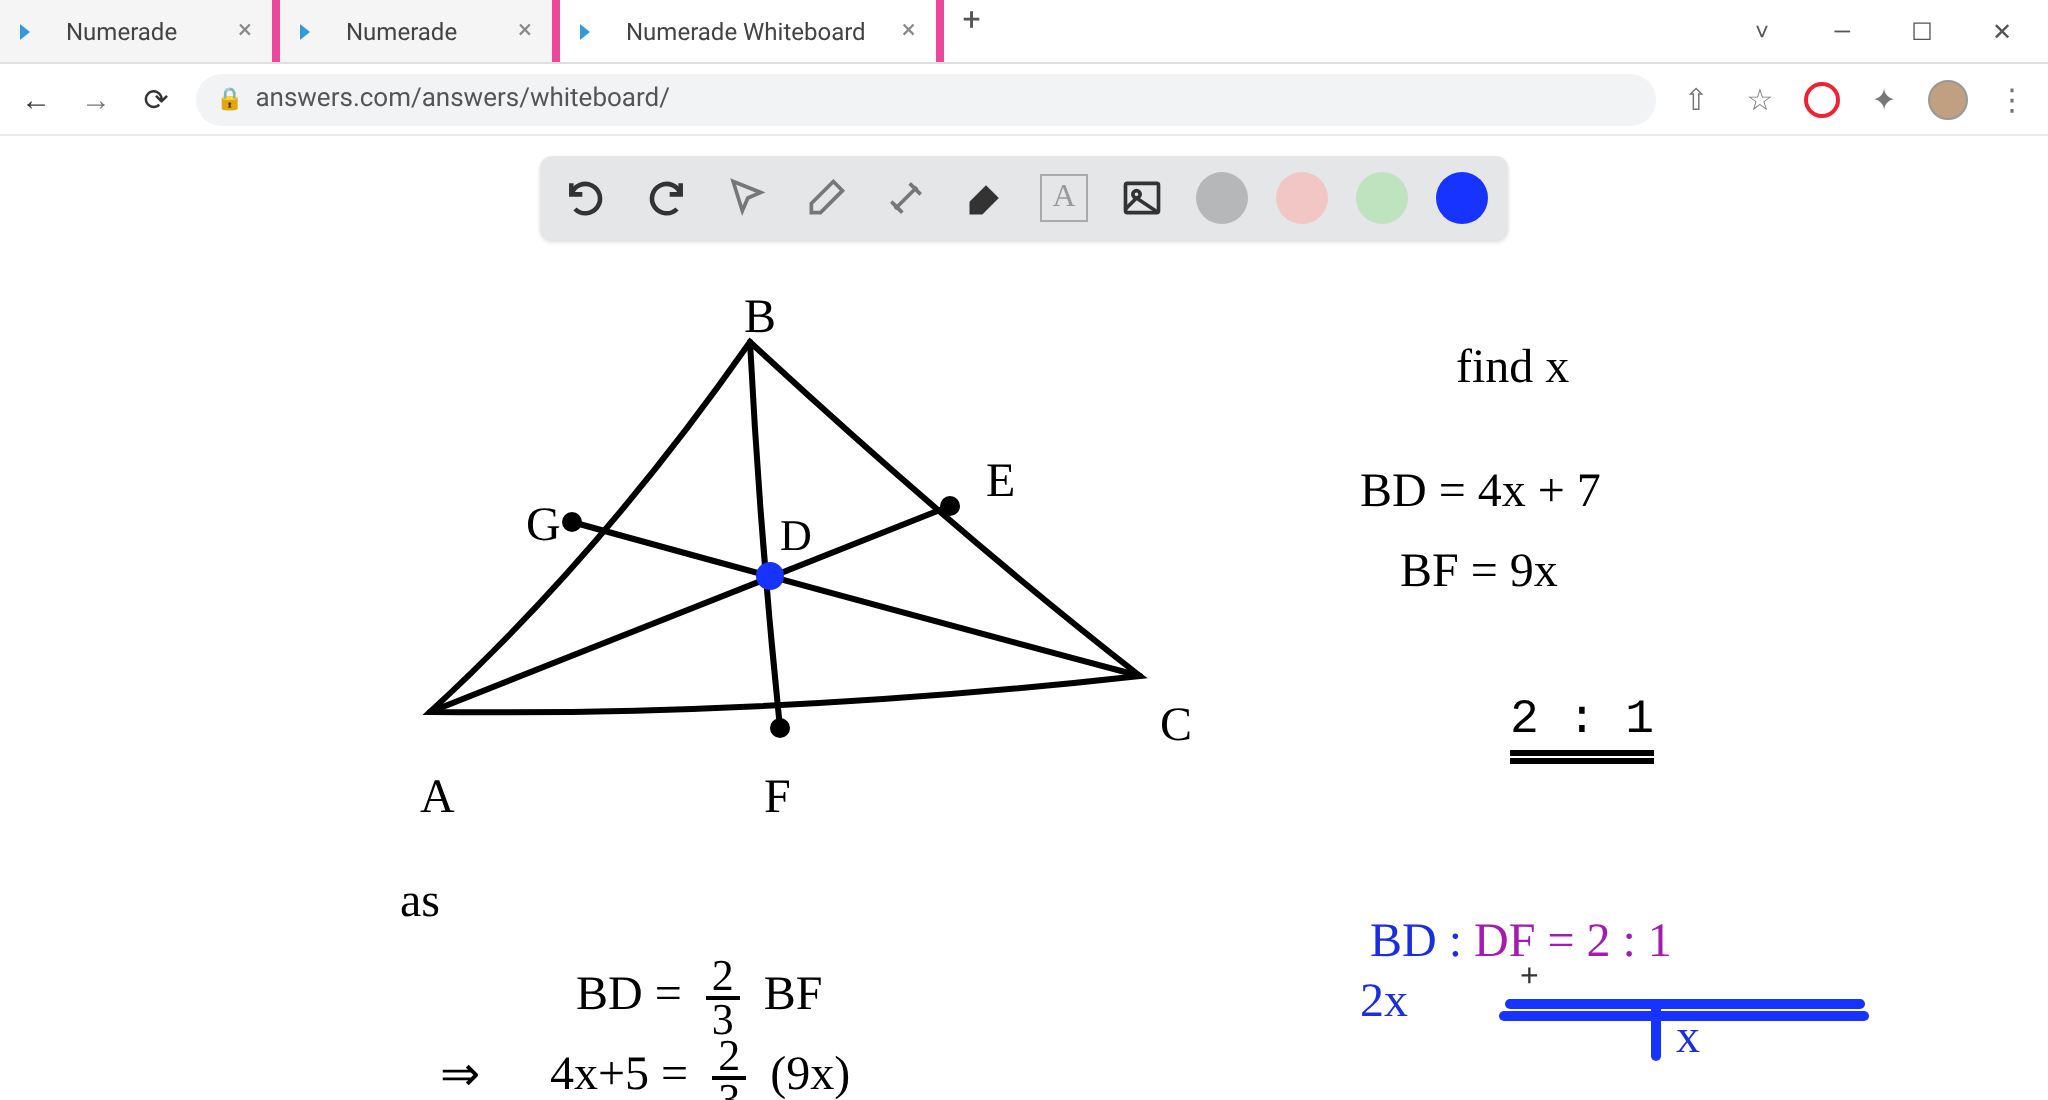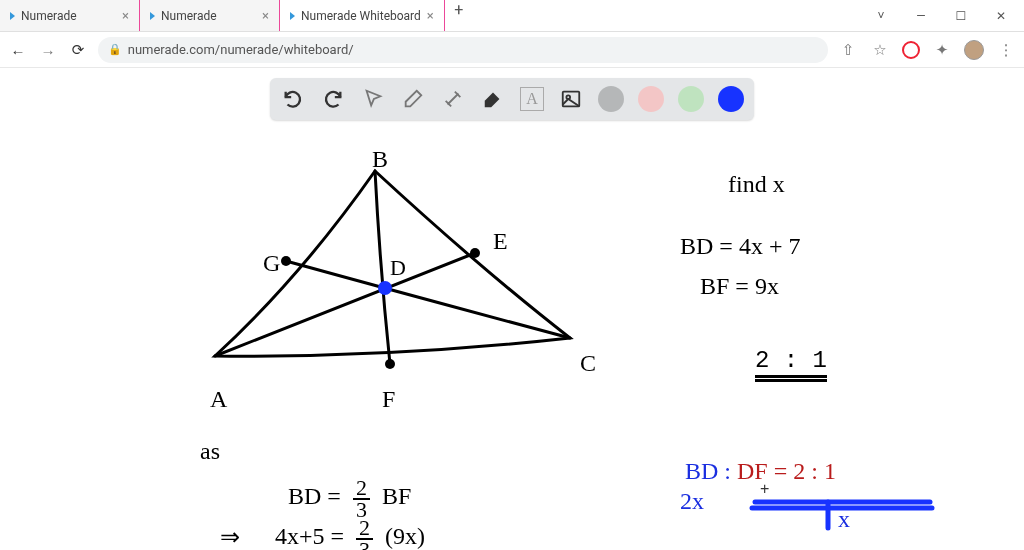--- a/index.html
+++ b/index.html
@@ -18,24 +18,24 @@
       background: #fff;
       display: flex;
       align-items: center;
       border-bottom: 1px solid #e0e0e0;
     }
     .tabs { display: flex; flex: 1; height: 100%; }
     .tab {
       display: flex;
       align-items: center;
       padding: 0 10px;
-      gap: 6px;
+      gap: 18px;
       font-size: 12px;
       color: #444;
-      border-right: 1px solid #ec4899;
+      border-right: 4px solid #ec4899;
       min-width: 140px;
       background: #f5f5f5;
     }
     .tab.active { background: #fff; }
     .tab-favicon {
       width: 0; height: 0;
       border-left: 5px solid #3498db;
       border-top: 4px solid transparent;
       border-bottom: 4px solid transparent;
     }
@@ -143,21 +143,21 @@
     <div class="win-btn">✕</div>
   </div>
 </div>
 
 <div class="navbar">
   <span class="nav-btn active">←</span>
   <span class="nav-btn">→</span>
   <span class="nav-btn active">⟳</span>
   <div class="addr">
     <span class="lock">🔒</span>
-    <span>numerade.com/numerade/whiteboard/</span>
+    <span>answers.com/answers/whiteboard/</span>
   </div>
   <div class="right-icons">
     <span class="nav-btn">⇧</span>
     <span class="nav-btn">☆</span>
     <span class="circle-o"></span>
     <span class="nav-btn">✦</span>
     <span class="avatar"></span>
     <span class="nav-btn">⋮</span>
   </div>
 </div>
@@ -255,21 +255,21 @@
     <span class="hand" style="left:275px; top:450px">
       <span>4x+5 =</span>
       &nbsp;<span class="frac">
           <span class="top">2</span>
           <span>3</span>
         </span>
       &nbsp;<span>(9x)</span>
     </span>
 
     <span class="hand blue" style="left:685px; top:390px">
-      <span>BD :</span> <span style="color:#b91c1c">DF = 2 : 1</span>
+      <span>BD :</span> <span style="color:#a21caf">DF = 2 : 1</span>
     </span>
     <svg style="position:absolute; left:680px; top:420px" width="260" height="60">
       <g stroke="#1733ff" stroke-width="5" fill="none" stroke-linecap="round">
         <path d="M75 14 L250 14"></path>
         <path d="M72 20 L252 20"></path>
         <path d="M148 14 L148 40"></path>
       </g>
     </svg>
     <span class="hand blue" style="left:680px; top:420px">2x</span>
     <span class="hand blue" style="left:838px; top:438px">x</span>

